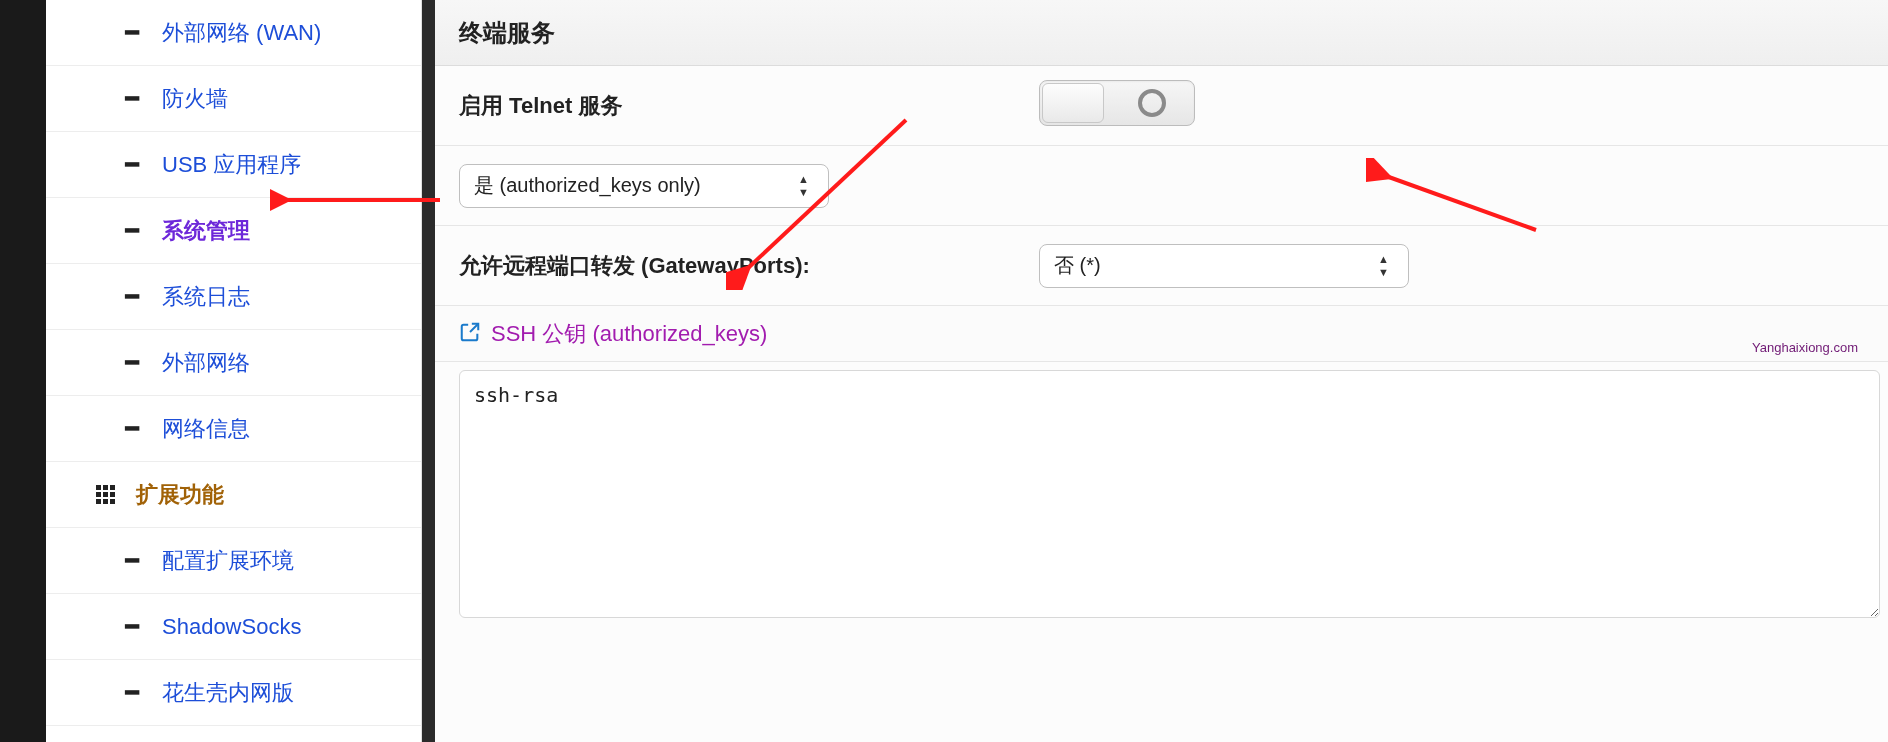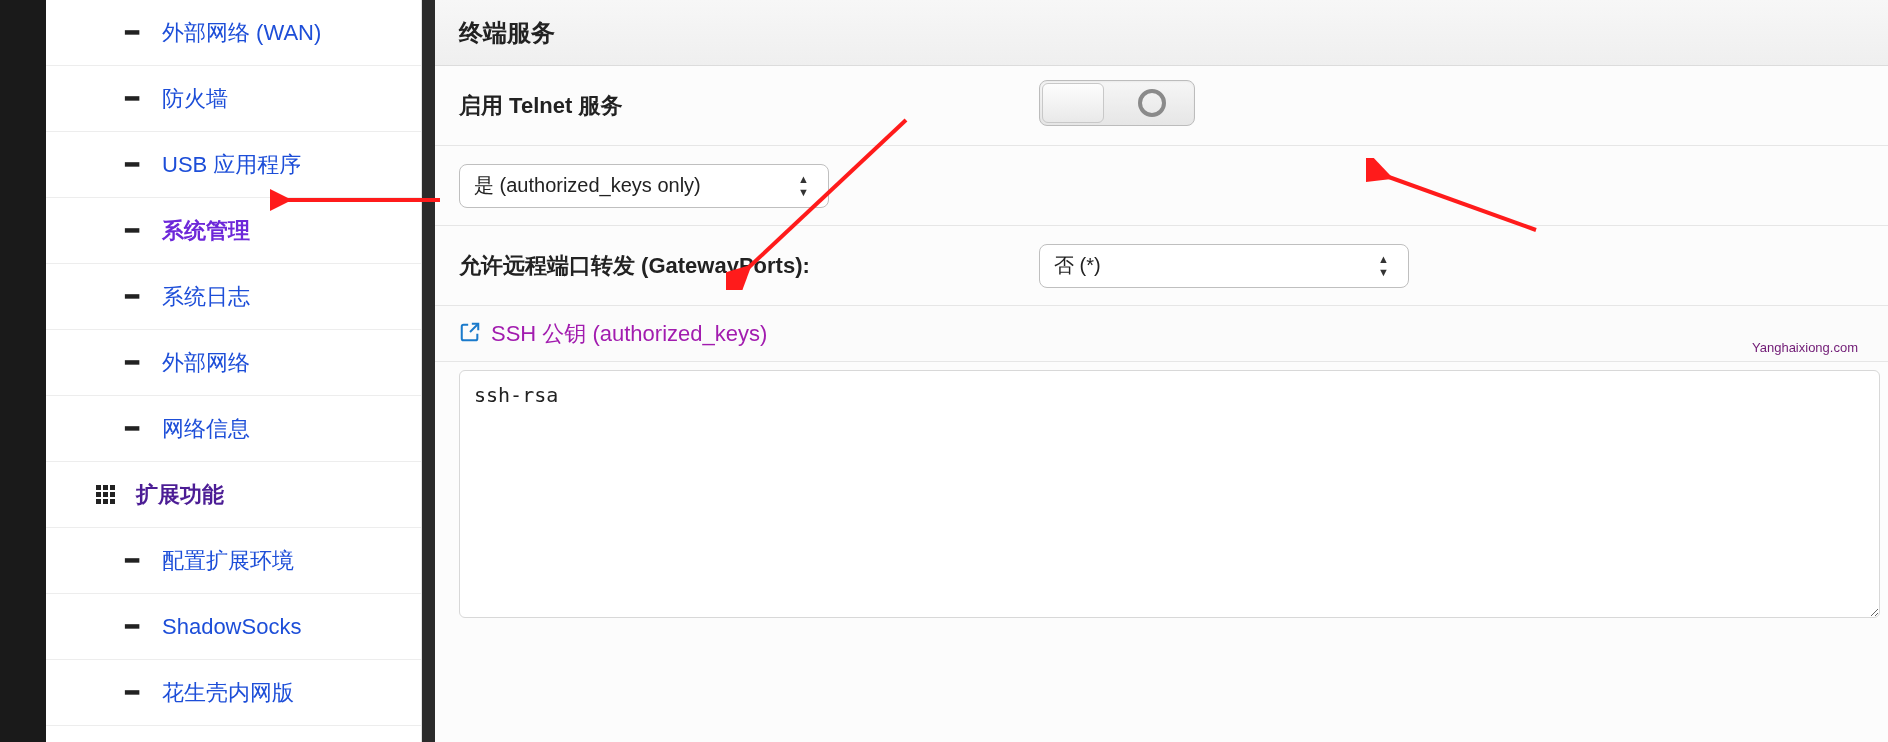--- a/index.html
+++ b/index.html
@@ -31,21 +31,21 @@
     white-space: nowrap;
   }
   .nav-item.sub { padding-left: 72px; }
   .nav-item.group { padding-left: 46px; }
   .nav-item .icon {
     display: inline-flex; width: 28px; justify-content: center;
     color: #222; margin-right: 16px; font-weight: 900; font-size: 22px;
   }
   .nav-item .label { color: #1d4ed8; }
   .nav-item.active .label { color: #6d28d9; font-weight: 700; }
-  .nav-item.group .label { color: #4c1d95; font-weight: 700; }
+  .nav-item.group .label { color: #a16207; font-weight: 700; }
   .nav-item.group .icon { font-size: 20px; }
 
   
   .panel-title {
     font-size: 24px; font-weight: 700; color: #222;
     padding: 0 24px;
     height: 66px; display: flex; align-items: center;
     background: linear-gradient(#f7f7f7,#efefef);
     border-bottom: 1px solid #dcdcdc;
   }

